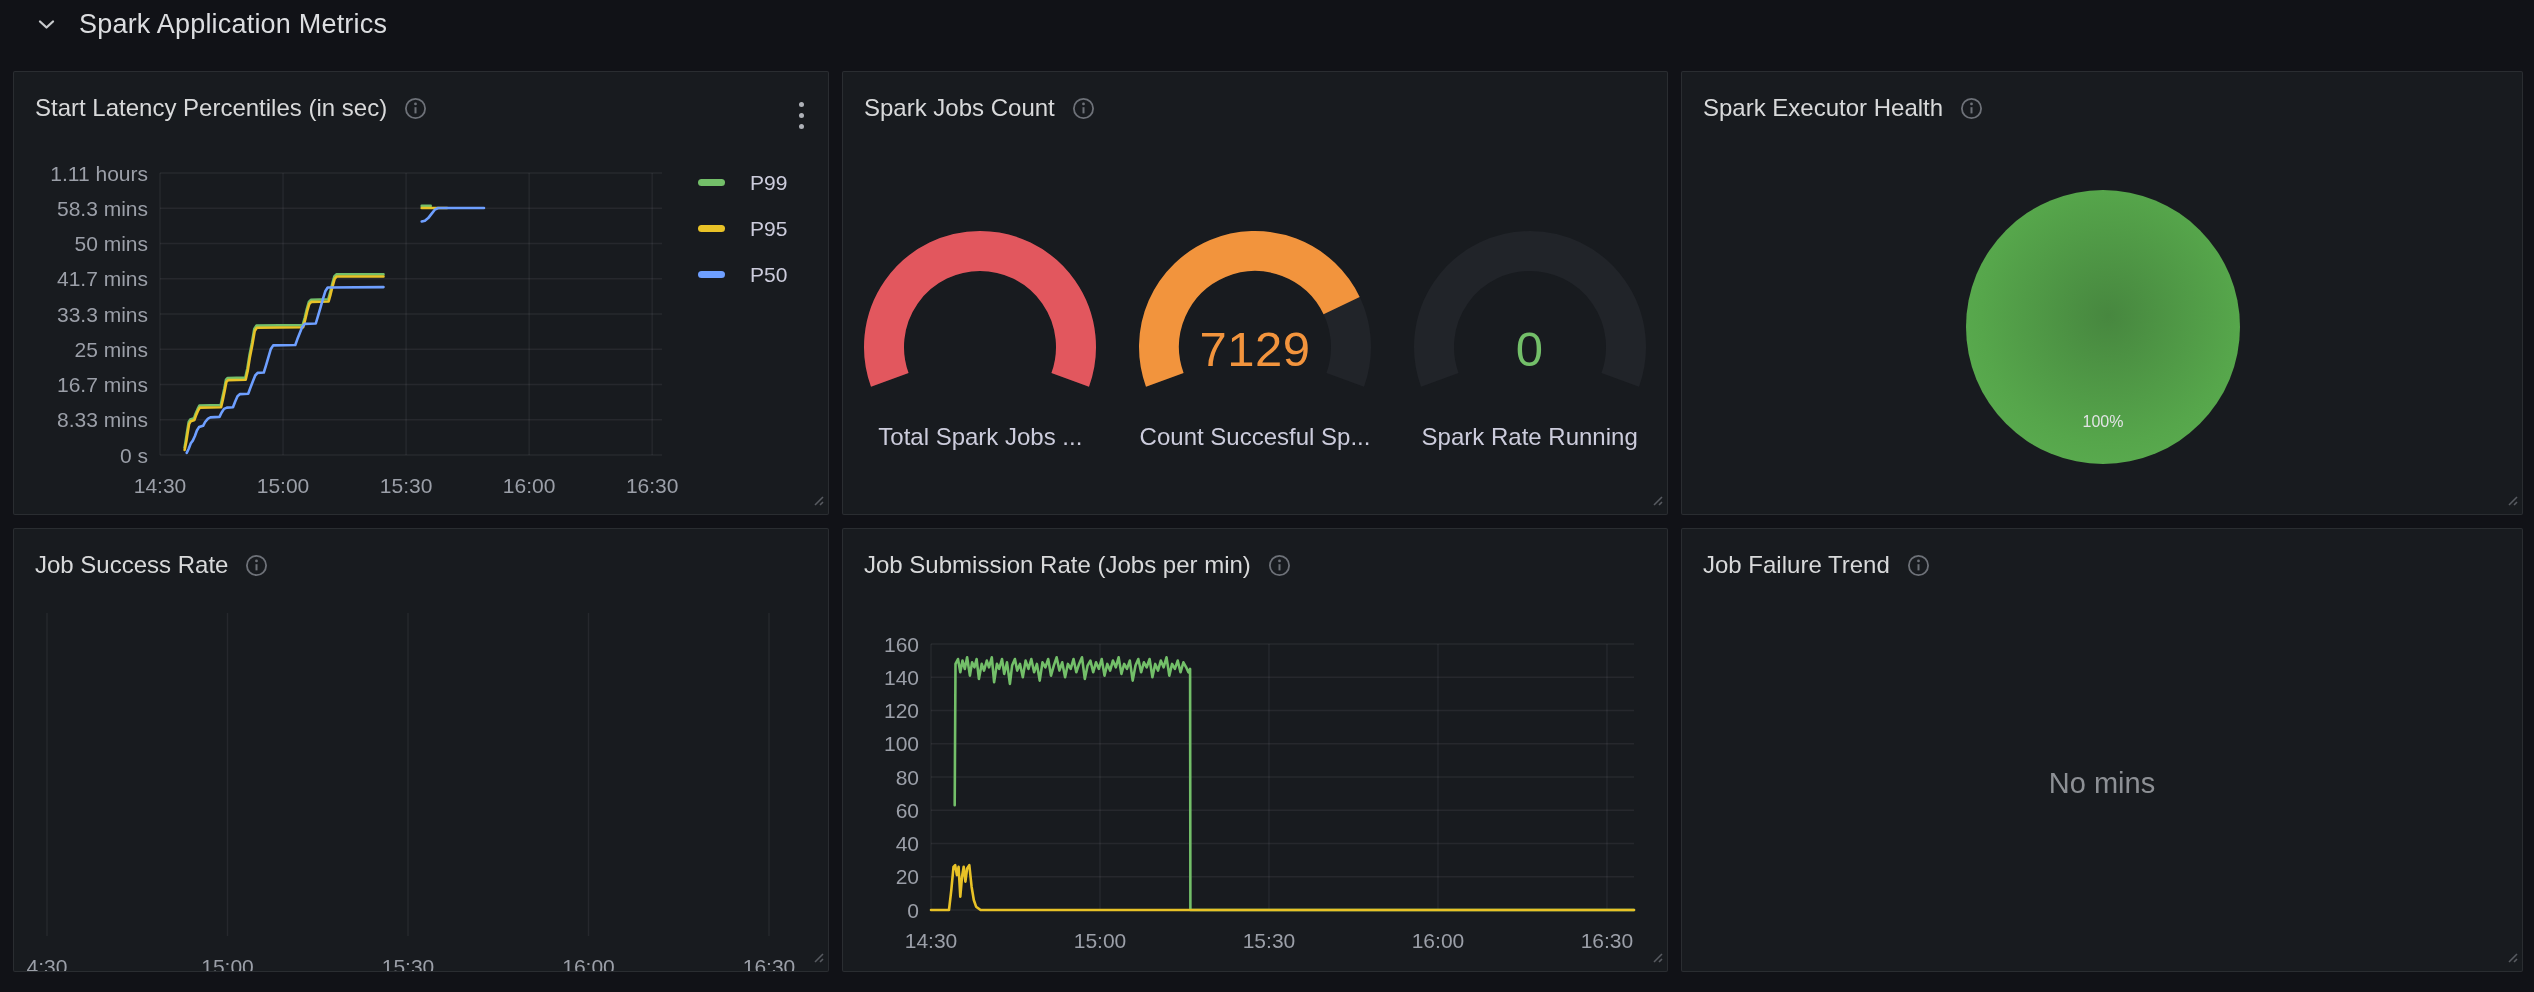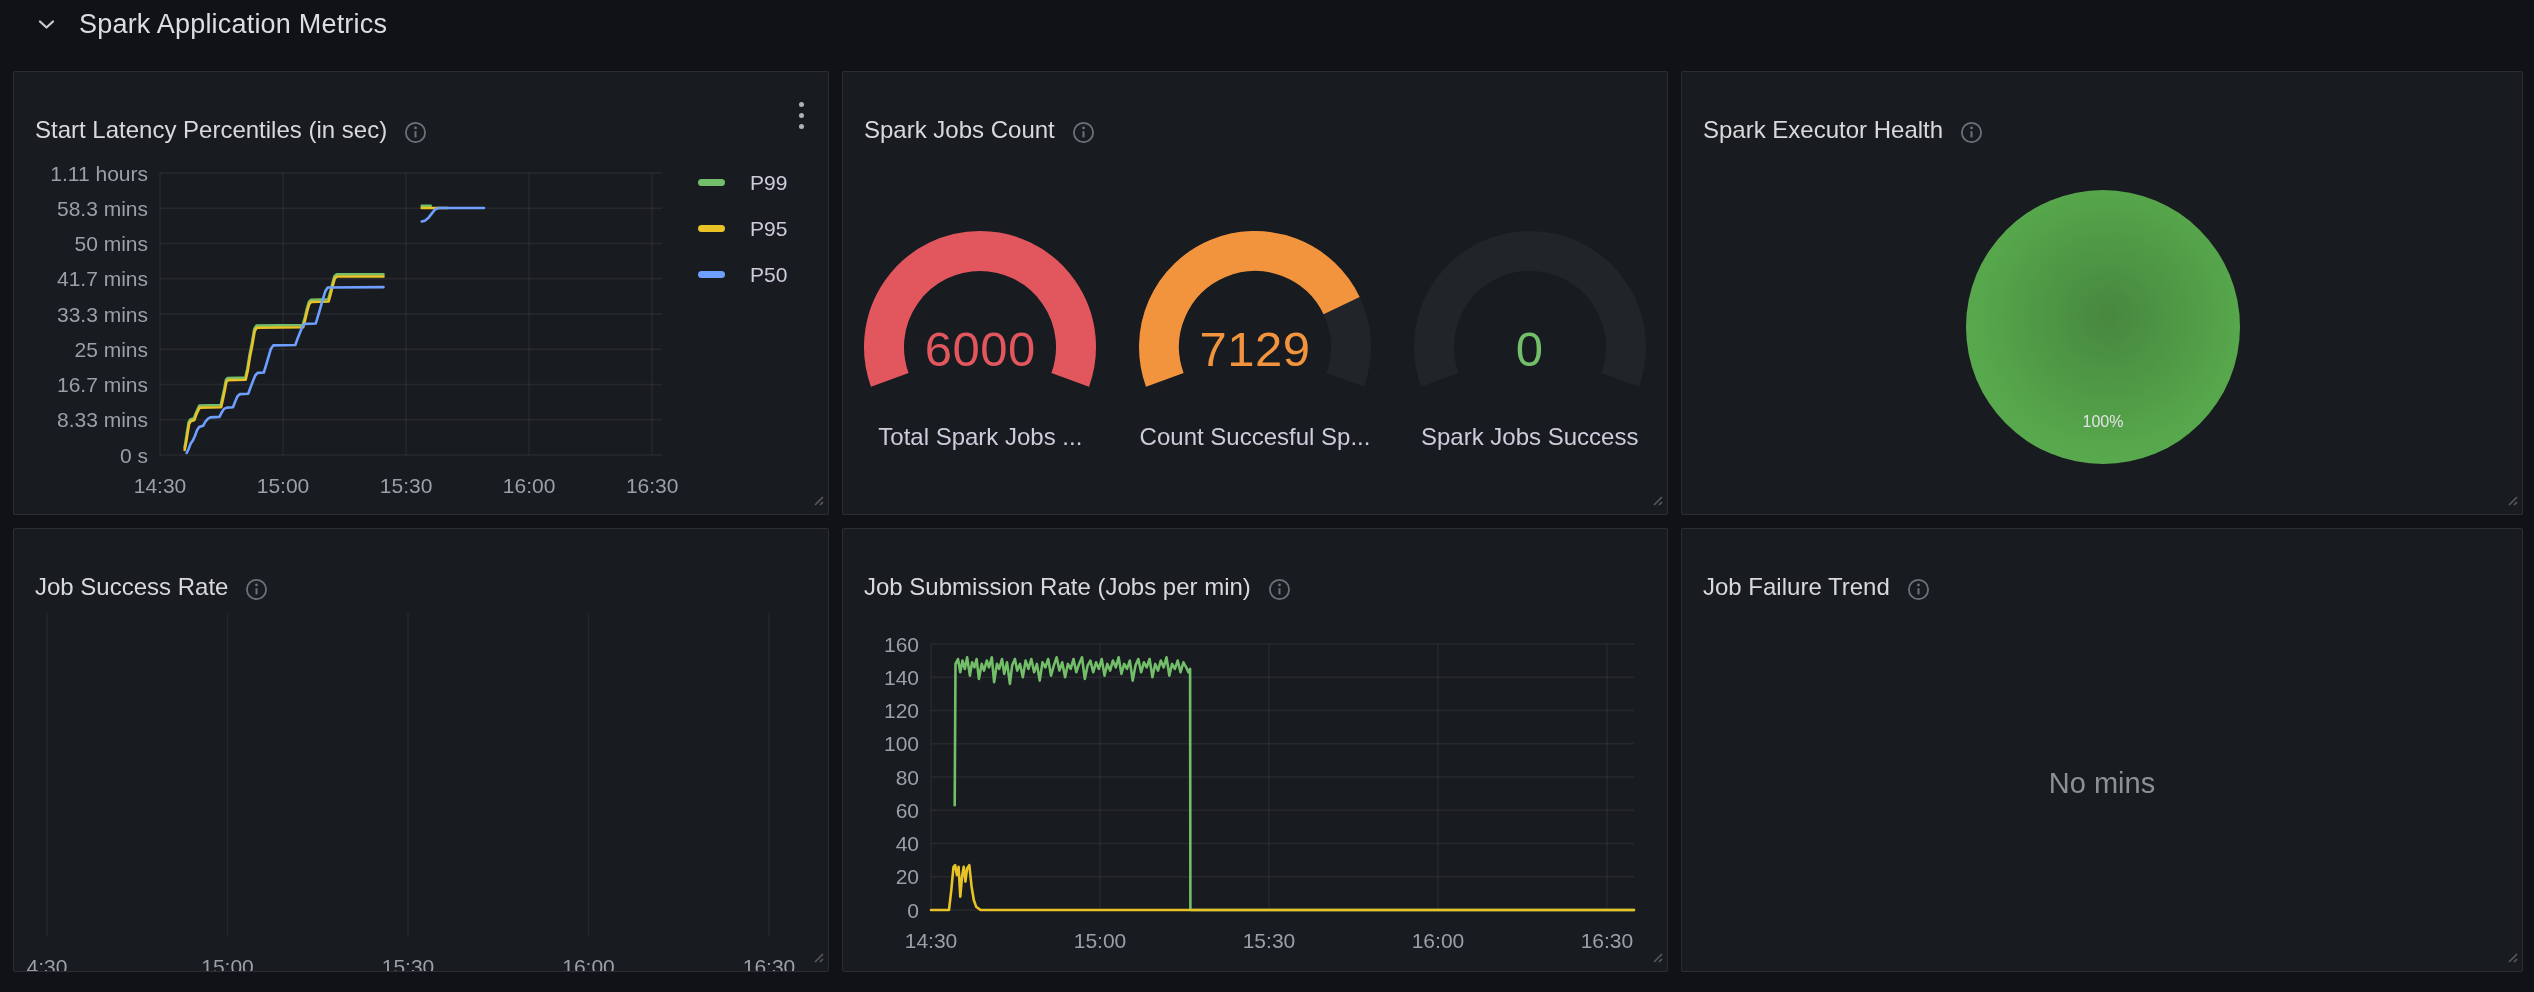--- a/index.html
+++ b/index.html
@@ -7,21 +7,21 @@
   .dashboard {
     position:relative; width:2534px; height:992px; overflow:hidden;
     background:#111217; font-family:"Liberation Sans", sans-serif;
   }
   
   .row-header { position:absolute; left:38px; top:9px; display:flex; align-items:center; gap:24px; cursor:pointer; }
   .row-chevron { display:inline-flex; }
   .row-title { font-size:27px; font-weight:500; color:#dcdde0; letter-spacing:0.2px; }
   
   .panel { position:absolute; background:#181b1f; border:1px solid rgba(204,204,220,0.10); border-radius:2px; overflow:hidden; }
-  .panel-header { position:absolute; top:0; left:0; right:0; height:72px; display:flex; align-items:flex-end; padding-left:21px; z-index:3; }
+  .panel-header { position:absolute; top:0; left:0; right:0; height:72px; display:flex; align-items:center; padding-left:21px; z-index:3; }
   .panel-title { margin:0; font-size:24px; font-weight:500; color:#d8d9da; cursor:pointer; white-space:nowrap; }
   .info-icon { display:inline-flex; margin-left:17px; cursor:pointer; opacity:0.75; }
   .kebab { position:absolute; top:26px; right:20px; display:flex; flex-direction:column; gap:6px; cursor:pointer; z-index:4; padding:4px; }
   .kebab i { width:5px; height:5px; border-radius:50%; background:#aeb1b7; display:block; }
   .resize-handle { position:absolute; right:3px; bottom:3px; cursor:nwse-resize; z-index:4; }
   
   .chart { position:absolute; inset:0; z-index:1; }
   .chart svg { display:block; }
   svg text { font-family:"Liberation Sans", sans-serif; }
   
@@ -140,37 +140,36 @@
             <circle cx="11.5" cy="6.9" r="1.4" fill="#8a8e96"></circle>
           </svg>
       </span>
     </header>
     <div class="gauges">
       <div class="gauge">
         <svg class="gauge-svg" viewBox="0 0 240 180">
             <path d="M 29.79 164.83 A 96 96 0 1 1 210.21 164.83" fill="none" stroke="#212429" stroke-width="40"></path>
             <path d="M 29.79 164.83 A 96 96 0 1 1 210.21 164.83" fill="none" stroke="#E2575E" stroke-width="40"></path>
           </svg>
-        <div class="gauge-value" style="color: rgb(226, 87, 94);">6000</div>
         <div class="gauge-label">Total Spark Jobs ...</div>
       </div>
       <div class="gauge">
         <svg class="gauge-svg" viewBox="0 0 240 180">
             <path d="M 29.79 164.83 A 96 96 0 1 1 210.21 164.83" fill="none" stroke="#212429" stroke-width="40"></path>
             <path d="M 29.79 164.83 A 96 96 0 0 1 206.62 90.61" fill="none" stroke="#F2943D" stroke-width="40"></path>
           </svg>
         <div class="gauge-value" style="color: rgb(242, 148, 61);">7129</div>
         <div class="gauge-label">Count Succesful Sp...</div>
       </div>
       <div class="gauge">
         <svg class="gauge-svg" viewBox="0 0 240 180">
             <path d="M 29.79 164.83 A 96 96 0 1 1 210.21 164.83" fill="none" stroke="#212429" stroke-width="40"></path>
           </svg>
         <div class="gauge-value" style="color: rgb(115, 191, 105);">0</div>
-        <div class="gauge-label">Spark Jobs Success</div>
+        <div class="gauge-label">Spark Rate Running</div>
       </div>
     </div>
     <span class="resize-handle">
       <svg width="16" height="16" viewBox="0 0 16 16">
           <path d="M14 6 L6 14 M14 11 L11 14" stroke="#585b61" stroke-width="1.6"></path>
         </svg>
     </span>
   </section>
 
   <section class="panel" style="left:1681px;top:71px;width:842px;height:444px;">

